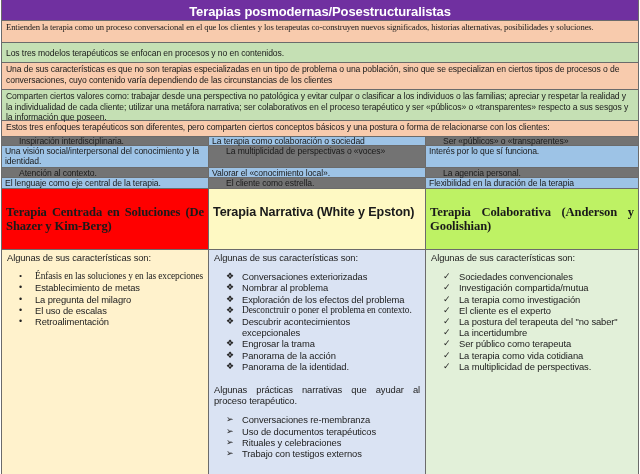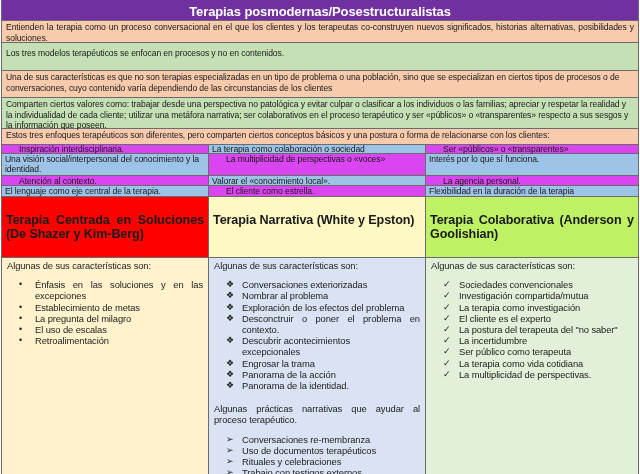--- a/index.html
+++ b/index.html
@@ -3,42 +3,42 @@
 <meta charset="utf-8">
 <style>
   html, body { margin:0; padding:0; background:#ffffff; }
   body { width:640px; height:474px; overflow:hidden; font-family:"Liberation Sans", sans-serif; }
   .tbl { position:absolute; left:1px; top:0; width:636px; border-left:1px solid #6b6b6b; border-right:1px solid #6b6b6b; }
   .row { border-bottom:1px solid #6b6b6b; box-sizing:border-box; font-size:8.6px; line-height:10.6px; color:#1a1a1a; padding:1px 4px 0 4px; letter-spacing:-0.1px; }
   .title { background:#7030a0; color:#ffffff; font-weight:bold; font-size:13px; text-align:center; height:21px; line-height:24px; padding:0; }
   .peach { background:#f8cbad; }
   .green { background:#c5e0b4; }
   .r1 { height:22px; }
-  .r2 { height:28px; line-height:18px; }
+  .r2 { height:20px; line-height:18px; }
   .r3 { height:27px; }
   .r4 { height:31px; }
   .r5 { height:16px; }
   .grid { display:flex; border-bottom:1px solid #6b6b6b; box-sizing:border-box; }
   .cell { box-sizing:border-box; font-size:8.6px; line-height:10.2px; color:#1a1a1a; padding:0 3px; border-right:1px solid #6b6b6b; letter-spacing:-0.1px; }
   .cell:last-child { border-right:none; }
   .c1 { width:207px; } .c2 { width:217px; } .c3 { width:212px; }
-  .yel { background:#d946ef;padding-left:17px; }
+  .yel { background:#737373;padding-left:17px; }
   .blu { background:#9dc3e6; }
   .hdr .cell { font-weight:bold; font-size:12.6px; line-height:13.5px; padding:17px 4px 0 4px; height:60px; }
   .red { background:#ff0000; color:#1a1a1a; }
   .cyan { background:#fef9c3; }
   .dgreen { background:#bef264; }
   .body .cell { height:226px; font-size:9.4px; line-height:11.2px; padding:2px 5px; color:#222; }
   .lcream { background:#fff2cc; }
   .lblue { background:#dae3f3; }
   .lgreen { background:#e2f0d9; }
   ul { list-style:none; margin:8px 0 0 0; padding:0; }
   li { position:relative; padding-left:28px; }
   li .mk { position:absolute; left:12px; top:0; font-size:9px; }
-  .just { text-align:justify; }
+  .just { text-align:justify;font-family:Liberation Serif, serif; }
   .para2 { margin-top:12px; text-align:justify; }
 </style>
 </head>
 <body>
 
 <div class="tbl">
   <div class="row title">Terapias posmodernas/Posestructuralistas</div>
 
   <div class="row peach r1 just">Entienden la terapia como un proceso conversacional en el que los clientes y los terapeutas co-construyen nuevos significados, historias alternativas, posibilidades y soluciones.</div>
   <div class="row green r2">Los tres modelos terapéuticos se enfocan en procesos y no en contenidos.</div>

